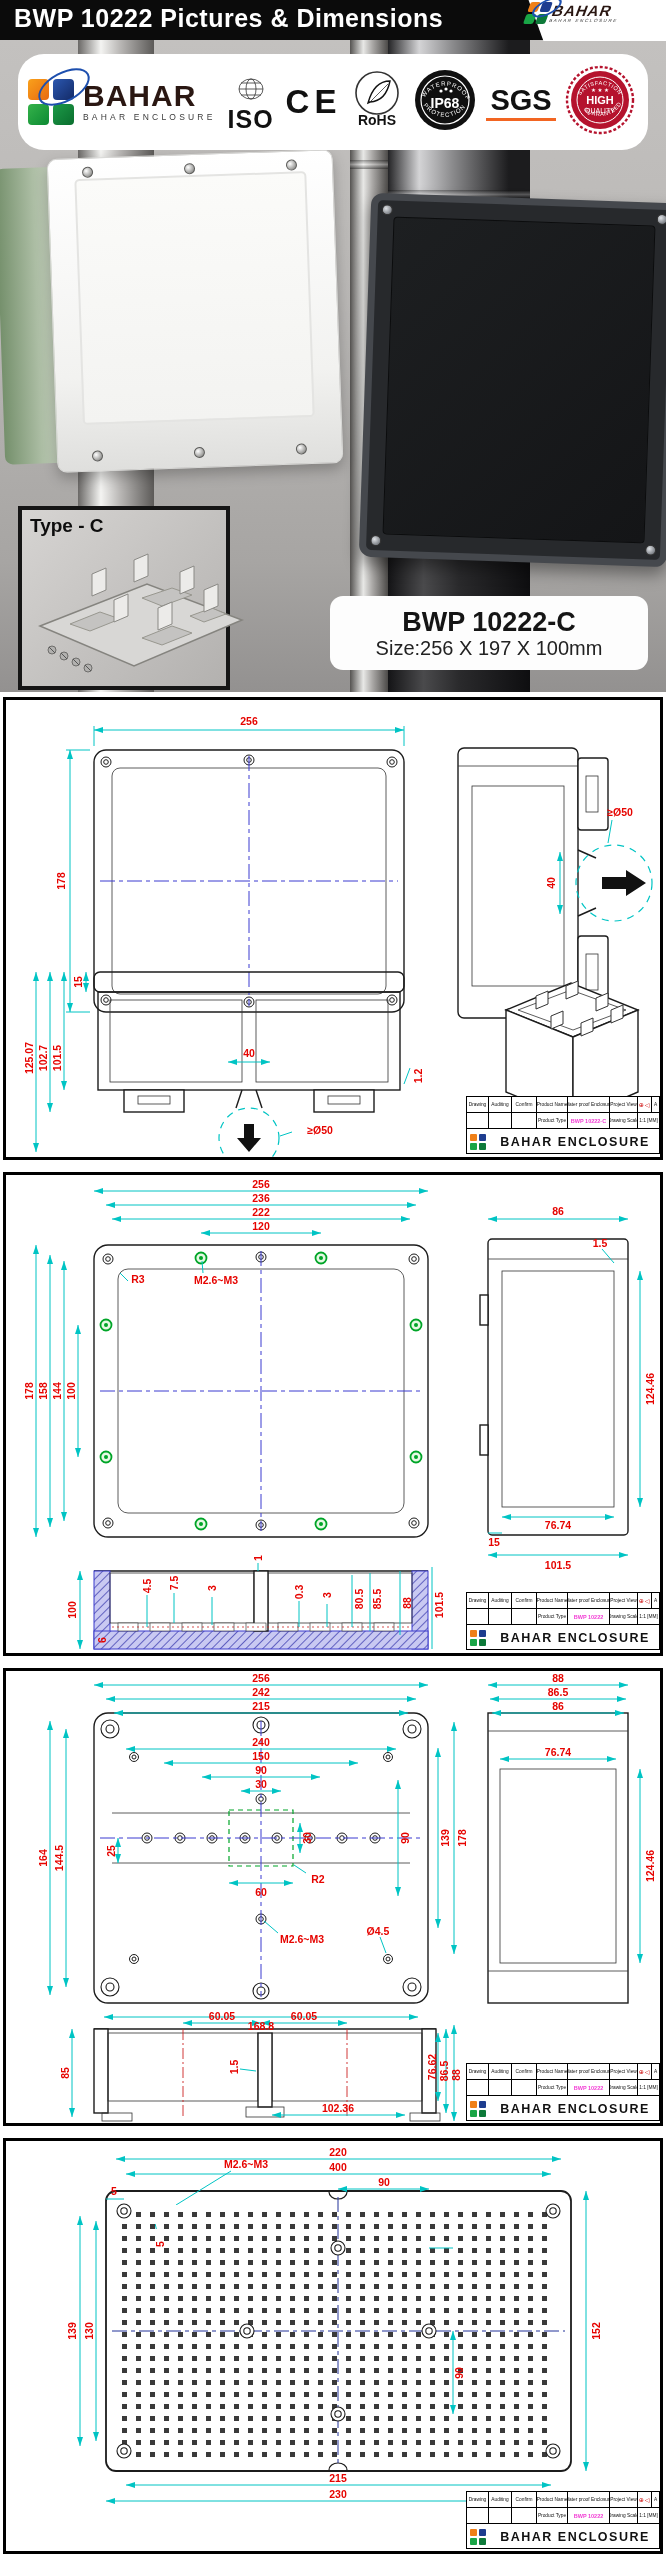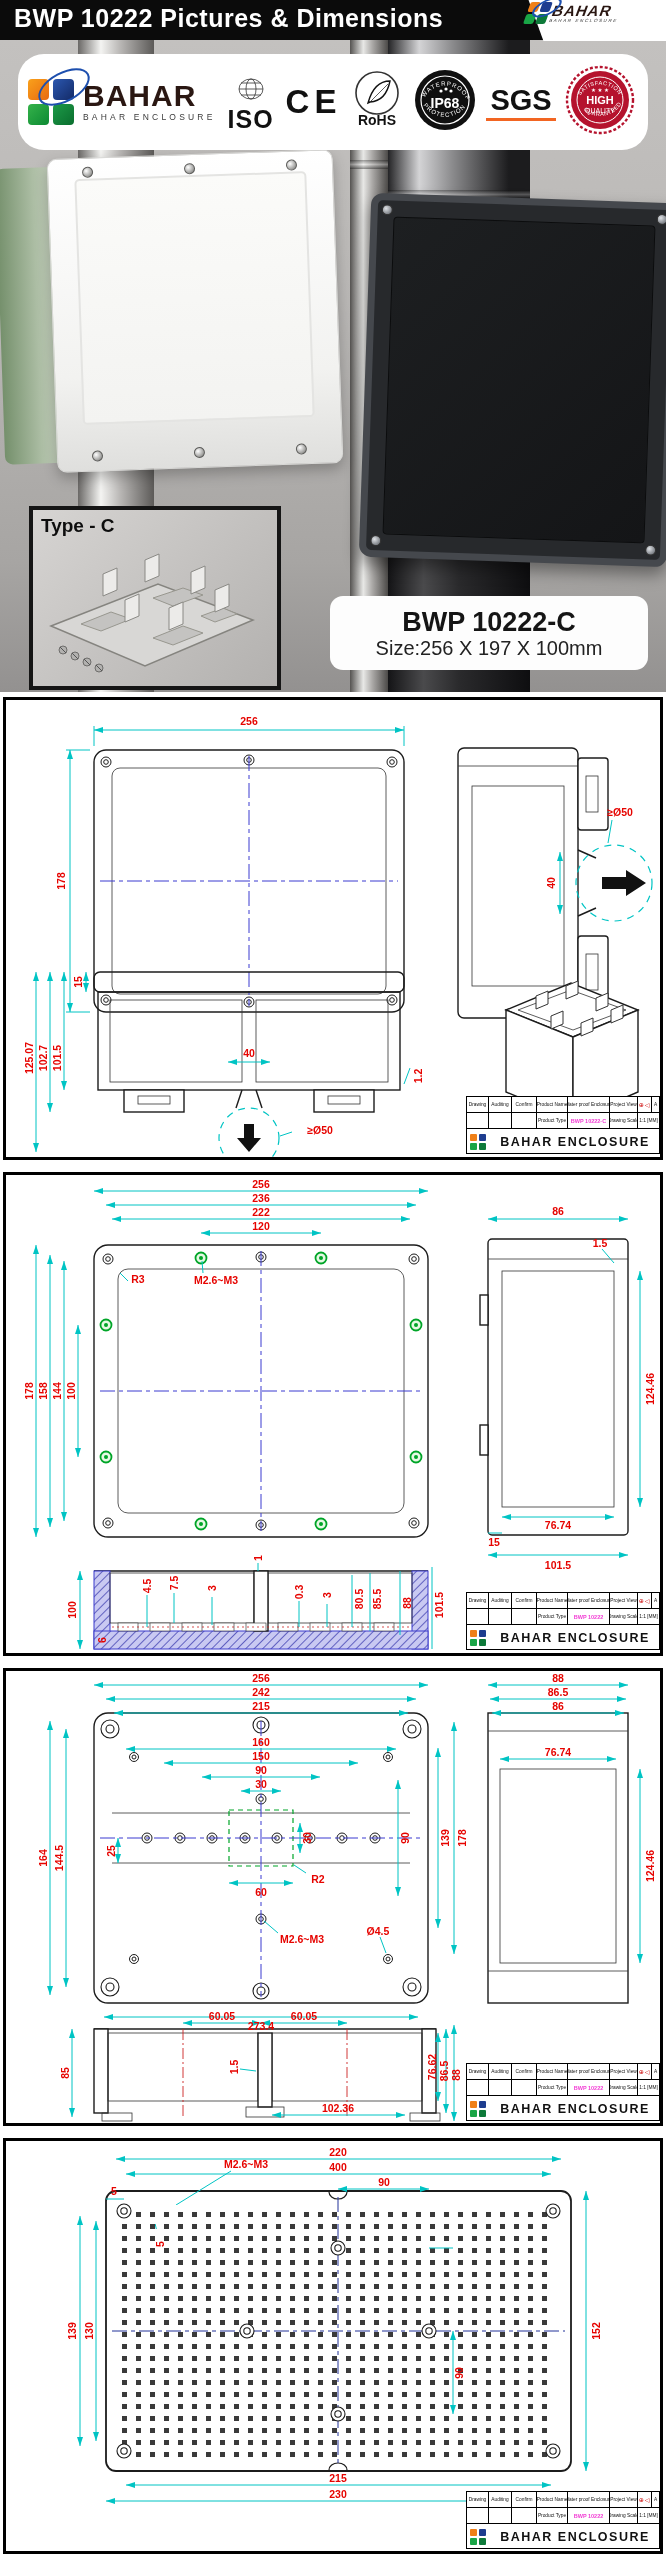--- a/index.html
+++ b/index.html
@@ -53,22 +53,22 @@
   .blogo .q3{left:0;bottom:0;background:linear-gradient(135deg,#35b24a,#0c8a33);}
   .blogo .q4{right:0;bottom:0;background:linear-gradient(135deg,#1d9a48,#0a6e2e);}
   .blogo .sw{position:absolute;left:8px;top:-7px;width:52px;height:26px;border:2.5px solid #1d4fae;border-radius:50%;transform:rotate(-28deg);}
   .bwordmark .b1{font-size:30px;font-weight:900;color:#2a1712;letter-spacing:1px;line-height:28px;}
   .bwordmark .b2{font-size:8.5px;color:#3a3a3a;letter-spacing:3.2px;margin-top:2px;}
   .badge{flex:0 0 auto;text-align:center;color:#111;}
   .iso-txt{font-size:25px;font-weight:900;letter-spacing:1px;line-height:20px;}
   .ce-txt{font-size:33px;font-weight:800;letter-spacing:5px;}
   .sgs-txt{font-size:29px;font-weight:900;border-bottom:3px solid #f26522;padding:0 4px 1px;}
   
-  #inset{position:absolute;left:18px;top:466px;width:252px;height:184px;border:4px solid #151515;box-sizing:border-box;
-      background:linear-gradient(135deg,#d6d4d2,#b3b1af);z-index:6;margin-left:11px;}
+  #inset{position:absolute;left:18px;top:466px;width:212px;height:184px;border:4px solid #151515;box-sizing:border-box;
+      background:linear-gradient(135deg,#d6d4d2,#b3b1af);z-index:6;}
   #inset .lbl{position:absolute;left:8px;top:5px;font-size:19px;font-weight:bold;color:#0d0d0d;}
   
   #plabel{position:absolute;left:330px;top:556px;width:318px;height:74px;background:#fdfdfd;border-radius:13px;z-index:6;
       display:flex;flex-direction:column;align-items:center;justify-content:center;}
   #plabel .l1{font-size:27px;font-weight:bold;color:#151515;line-height:30px;}
   #plabel .l2{font-size:20px;color:#222;}
   
   .panel{position:absolute;left:3px;width:660px;background:#fff;border:3px solid #000;box-sizing:border-box;}
   .panel svg{position:absolute;left:0;top:0;}
   .geo{stroke:#1c1c1c;fill:none;stroke-width:1.4;}
@@ -673,36 +673,36 @@
         <line x1="234" y1="398" x2="250" y2="400"></line>
         <line x1="266" y1="444" x2="399" y2="444" marker-start="url(#arrS)" marker-end="url(#arrE)"></line>
         <line x1="432" y1="362" x2="432" y2="430" marker-start="url(#arrS)" marker-end="url(#arrE)"></line>
         <line x1="440" y1="358" x2="440" y2="442" marker-start="url(#arrS)" marker-end="url(#arrE)"></line>
         <line x1="448" y1="354" x2="448" y2="450" marker-start="url(#arrS)" marker-end="url(#arrE)"></line>
       </g>
     </svg>
     <span class="d" style="left:255px;top:7px">256</span>
     <span class="d" style="left:255px;top:21px">242</span>
     <span class="d" style="left:255px;top:35px">215</span>
-    <span class="d" style="left:255px;top:71px">160</span>
+    <span class="d" style="left:255px;top:71px">240</span>
     <span class="d" style="left:255px;top:85px">150</span>
     <span class="d" style="left:255px;top:99px">90</span>
     <span class="d" style="left:255px;top:113px">30</span>
     <span class="d dv" style="left:37px;top:187px">164</span>
     <span class="d dv" style="left:53px;top:187px">144.5</span>
     <span class="d dv" style="left:105px;top:180px">25</span>
     <span class="d dv" style="left:301px;top:167px">30</span>
     <span class="d dv" style="left:399px;top:167px">90</span>
     <span class="d dv" style="left:439px;top:167px">139</span>
     <span class="d dv" style="left:456px;top:167px">178</span>
     <span class="d" style="left:255px;top:221px">60</span>
     <span class="d" style="left:312px;top:208px">R2</span>
     <span class="d" style="left:296px;top:268px">M2.6~M3</span>
     <span class="d" style="left:372px;top:260px">Ø4.5</span>
-    <span class="d" style="left:255px;top:355px">273.4</span>
+    <span class="d" style="left:255px;top:355px">168.8</span>
     <span class="d" style="left:552px;top:7px">88</span>
     <span class="d" style="left:552px;top:21px">86.5</span>
     <span class="d" style="left:552px;top:35px">86</span>
     <span class="d" style="left:552px;top:81px">76.74</span>
     <span class="d dv" style="left:644px;top:195px">124.46</span>
     <span class="d" style="left:216px;top:345px">60.05</span>
     <span class="d" style="left:298px;top:345px">60.05</span>
     <span class="d dv" style="left:59px;top:402px">85</span>
     <span class="d dv" style="left:228px;top:396px">1.5</span>
     <span class="d" style="left:332px;top:437px">102.36</span>

